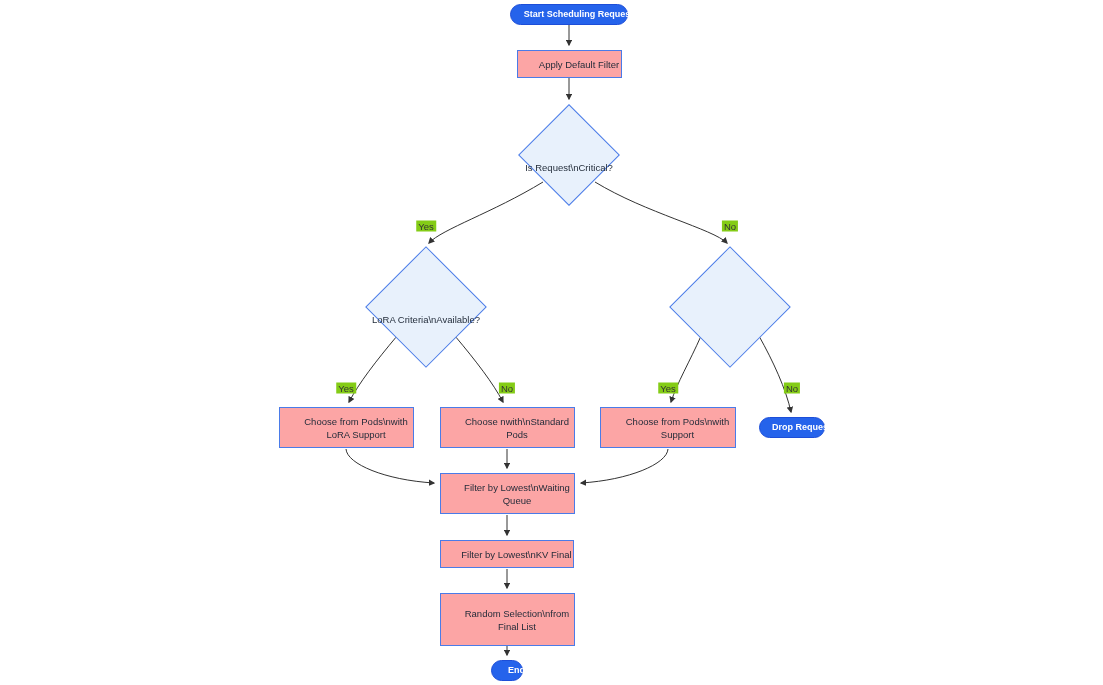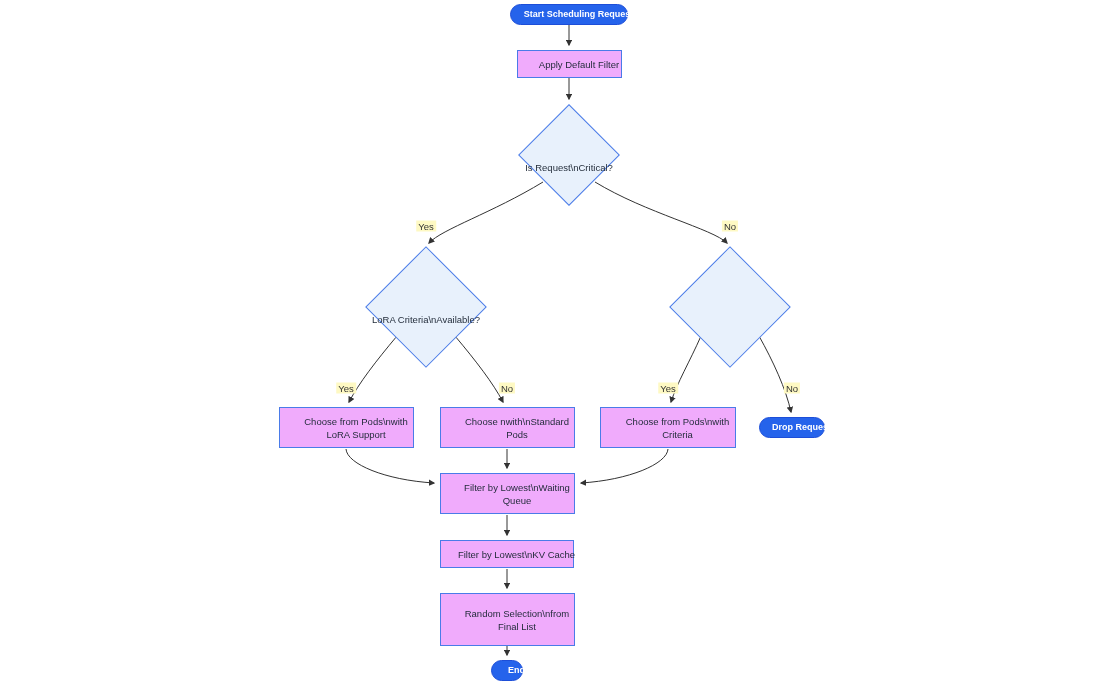--- a/index.html
+++ b/index.html
@@ -14,21 +14,21 @@
 
   .node {
     position:absolute; display:flex; flex-direction:column;
     align-items:center; justify-content:center; text-align:center;
     font-size:9.5px; line-height:13px; color:var(--node-text,#1f2937);
     box-sizing:border-box;
     padding-left:19px;
   }
   .node span { display:block; white-space:nowrap; }
   .rect {
-    background:#f0abfc;
+    background:#fca5a5;
     border:1px solid var(--node-border,#4a7be8);
   }
   .pill {
     background:var(--accent,#2563eb);
     border:1px solid var(--accent-dark,#1d4ed8);
     border-radius:11px;
     color:#ffffff; font-size:9px; font-weight:600;
   }
   .diamond {
     position:absolute; box-sizing:border-box;
@@ -36,21 +36,21 @@
     border:1px solid var(--node-border,#4a7be8);
     transform:rotate(45deg);
   }
   .diamond-label {
     position:absolute; display:flex; align-items:flex-end; justify-content:center;
     text-align:center; font-size:9.5px; color:var(--node-text,#1f2937);
     white-space:nowrap;
   }
   .edge-label {
     position:absolute; transform:translate(-50%,-50%);
-    background:#fef9c3; padding:0 2px;
+    background:#84cc16; padding:0 2px;
     font-size:9.5px; color:#333333; white-space:nowrap;
   }
 </style>
 </head>
 <body>
 
 <div class="canvas">
 
   <svg class="edges" width="1103" height="685" viewBox="0 0 1103 685" aria-hidden="true">
     <defs>
@@ -99,34 +99,34 @@
     <span>LoRA Support</span>
   </div>
 
   <div class="node rect" style="left:440px; top:407px; width:135px; height:41px;">
     <span>Choose nwith\nStandard</span>
     <span>Pods</span>
   </div>
 
   <div class="node rect" style="left:600px; top:407px; width:136px; height:41px;">
     <span>Choose from Pods\nwith</span>
-    <span>Criteria</span>
+    <span>Support</span>
   </div>
 
   <div class="node pill" style="left:759px; top:417px; width:66px; height:21px;">
     <span>Drop Request</span>
   </div>
 
   <div class="node rect" style="left:440px; top:473px; width:135px; height:41px;">
     <span>Filter by Lowest\nWaiting</span>
     <span>Queue</span>
   </div>
 
   <div class="node rect" style="left:440px; top:540px; width:134px; height:28px;">
-    <span>Filter by Lowest\nKV Cache</span>
+    <span>Filter by Lowest\nKV Final</span>
   </div>
 
   <div class="node rect" style="left:440px; top:593px; width:135px; height:53px;">
     <span>Random Selection\nfrom</span>
     <span>Final List</span>
   </div>
 
   <div class="node pill" style="left:491px; top:660px; width:32px; height:21px;">
     <span>End</span>
   </div>

